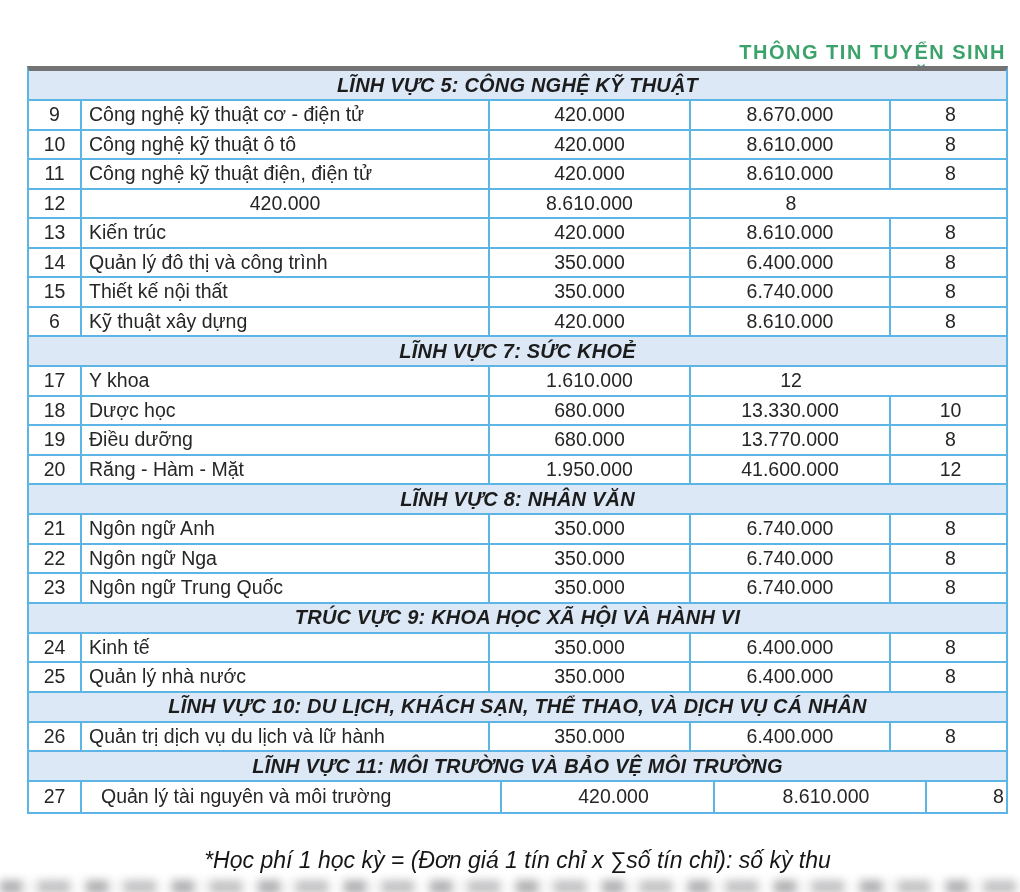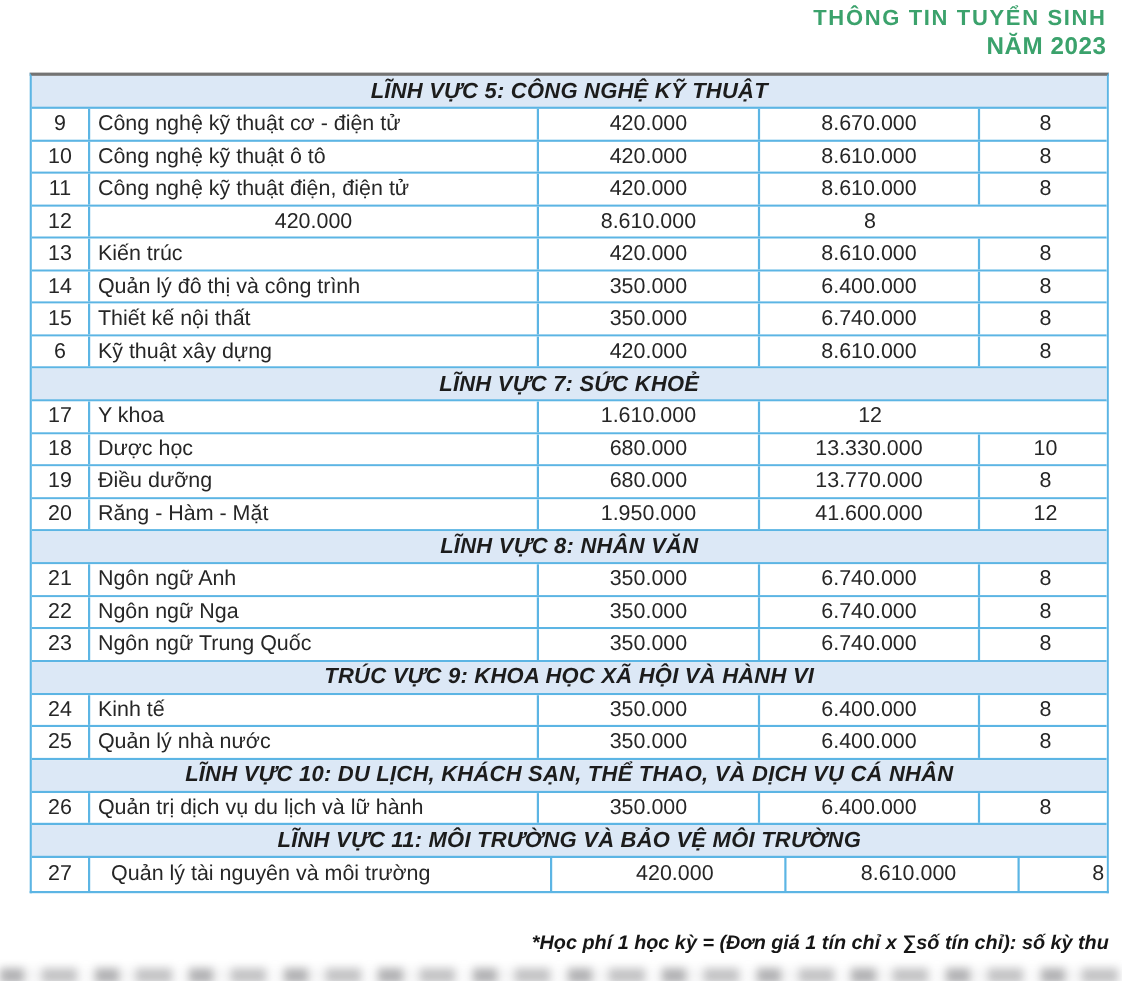--- a/index.html
+++ b/index.html
@@ -14,30 +14,30 @@
 
   
   .masthead {
     position: absolute;
     top: 6px; right: 14px;
     text-align: right;
     color: var(--accent-green, #3ba26c);
     font-weight: bold;
     line-height: 1.15;
   }
-  .masthead .l1 { font-size: 20px; letter-spacing: 1.5px; }
+  .masthead .l1 { font-size: 20px; letter-spacing: 1.5px; margin-top: 35px; }
   .masthead .l2 { font-size: 22px; letter-spacing: 0.5px; }
 
   
   .fee-table {
     position: absolute;
     left: 27px; top: 66px;
     width: 981px;
     border: 2px solid var(--tbl-border, #5cb5e4);
-    border-top: 3px solid #737373;
+    border-top: 5px solid #737373;
     background: #fff;
   }
   .section-row {
     height: 30px;
     background: var(--section-bg, #dce8f6);
     border-bottom: 2px solid var(--tbl-border, #5cb5e4);
     display: flex;
     align-items: center;
     justify-content: center;
     font-weight: bold;
@@ -66,24 +66,24 @@
   .data-row > div:last-child { border-right: none; }
   .c-no   { justify-content: center; }
   .c-name { justify-content: flex-start; padding-left: 7px; }
   .c-price, .c-fee, .c-terms { justify-content: center; }
 
   
   .footnote {
     position: absolute;
     left: 27px; top: 847px;
     width: 981px;
-    text-align: right;
-    font-weight: bold;
+    text-align: center;
+    font-weight: normal;
     font-style: italic;
-    font-size: 18px;
+    font-size: 23px;
     color: #161616;
   }
 
   
   .bottom-blur {
     position: absolute;
     left: 0; top: 880px;
     width: 1020px; height: 14px;
     background: repeating-linear-gradient(90deg,
       rgba(70,70,75,0.75) 0px, rgba(70,70,75,0.75) 22px,

